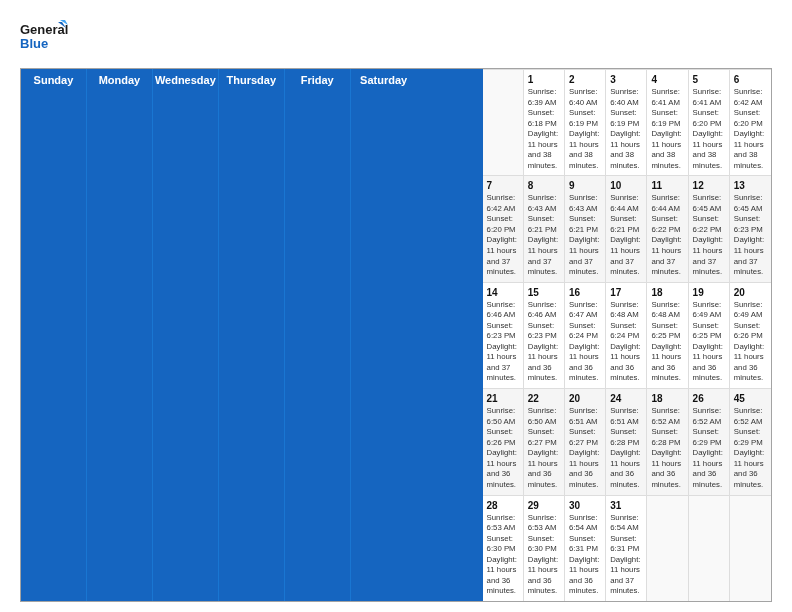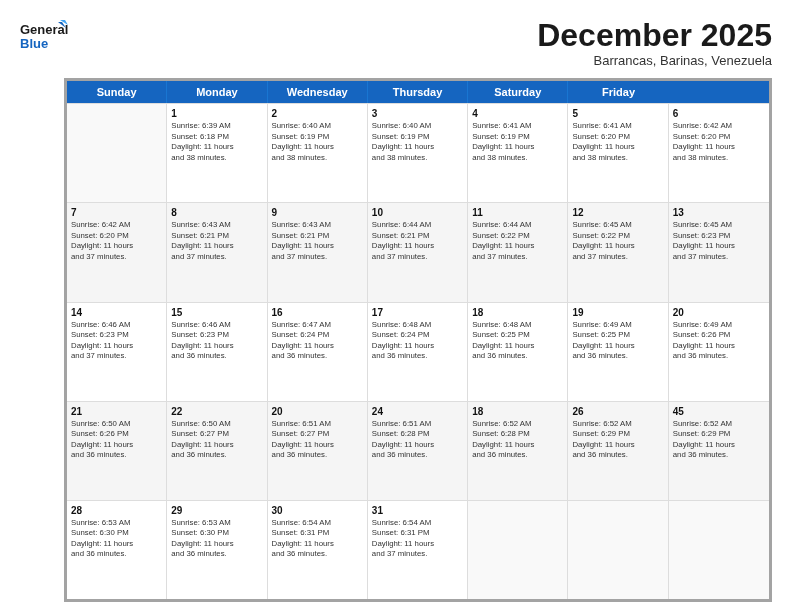--- a/index.html
+++ b/index.html
@@ -37,23 +37,22 @@
       color: #1a1a1a;
       line-height: 1.1;
     }
     .subtitle {
       font-size: 13px;
       color: #333;
     }
     .calendar {
       flex: 1;
       display: flex;
-      flex-direction: column;
-      border: 3px solid #a3a3a3;
-      margin-left: 44px;
+      flex-direction: row;
+      border: 1px solid #a3a3a3;
     }
     .cal-header {
       display: grid;
       grid-template-columns: repeat(7, 1fr);
       background: #1565C0;
     }
     .cal-header-cell {
       color: #fff;
       font-size: 11px;
       font-weight: bold;
@@ -103,34 +102,30 @@
 <div class="page">
   <div class="header">
     <div class="logo">
     <svg width="50" height="40" viewBox="0 0 50 40">
       <text x="0" y="16" font-size="13" font-weight="bold" font-family="Arial" fill="#1a1a1a">General</text>
       <path d="M38,4 L46,10 L42,4 Z" fill="#1565C0"></path>
       <path d="M40,2 L48,7 L45,2 Z" fill="#42A5F5"></path>
       <text x="0" y="30" font-size="13" font-weight="bold" font-family="Arial" fill="#1565C0">Blue</text>
     </svg>
   </div>
-    <div class="title-block">
-      <div class="month-title">December 2025</div>
-      <div class="subtitle">Barrancas, Barinas, Venezuela</div>
-    </div>
   </div>
 
   <div class="calendar">
     <div class="cal-header">
     <div class="cal-header-cell">Sunday</div>
         <div class="cal-header-cell">Monday</div>
         <div class="cal-header-cell">Wednesday</div>
         <div class="cal-header-cell">Thursday</div>
+        <div class="cal-header-cell">Friday</div>
         <div class="cal-header-cell">Saturday</div>
-        <div class="cal-header-cell">Friday</div>
       </div>
     <div class="cal-body">
     <div class="cal-row">
           <div class="cal-cell empty"></div>
           <div class="cal-cell">
             <div class="day-num">1</div>
             <div class="cell-text">Sunrise: 6:39 AM<br>Sunset: 6:18 PM<br>Daylight: 11 hours<br>and 38 minutes.</div>
           </div>
           <div class="cal-cell">
             <div class="day-num">2</div>

